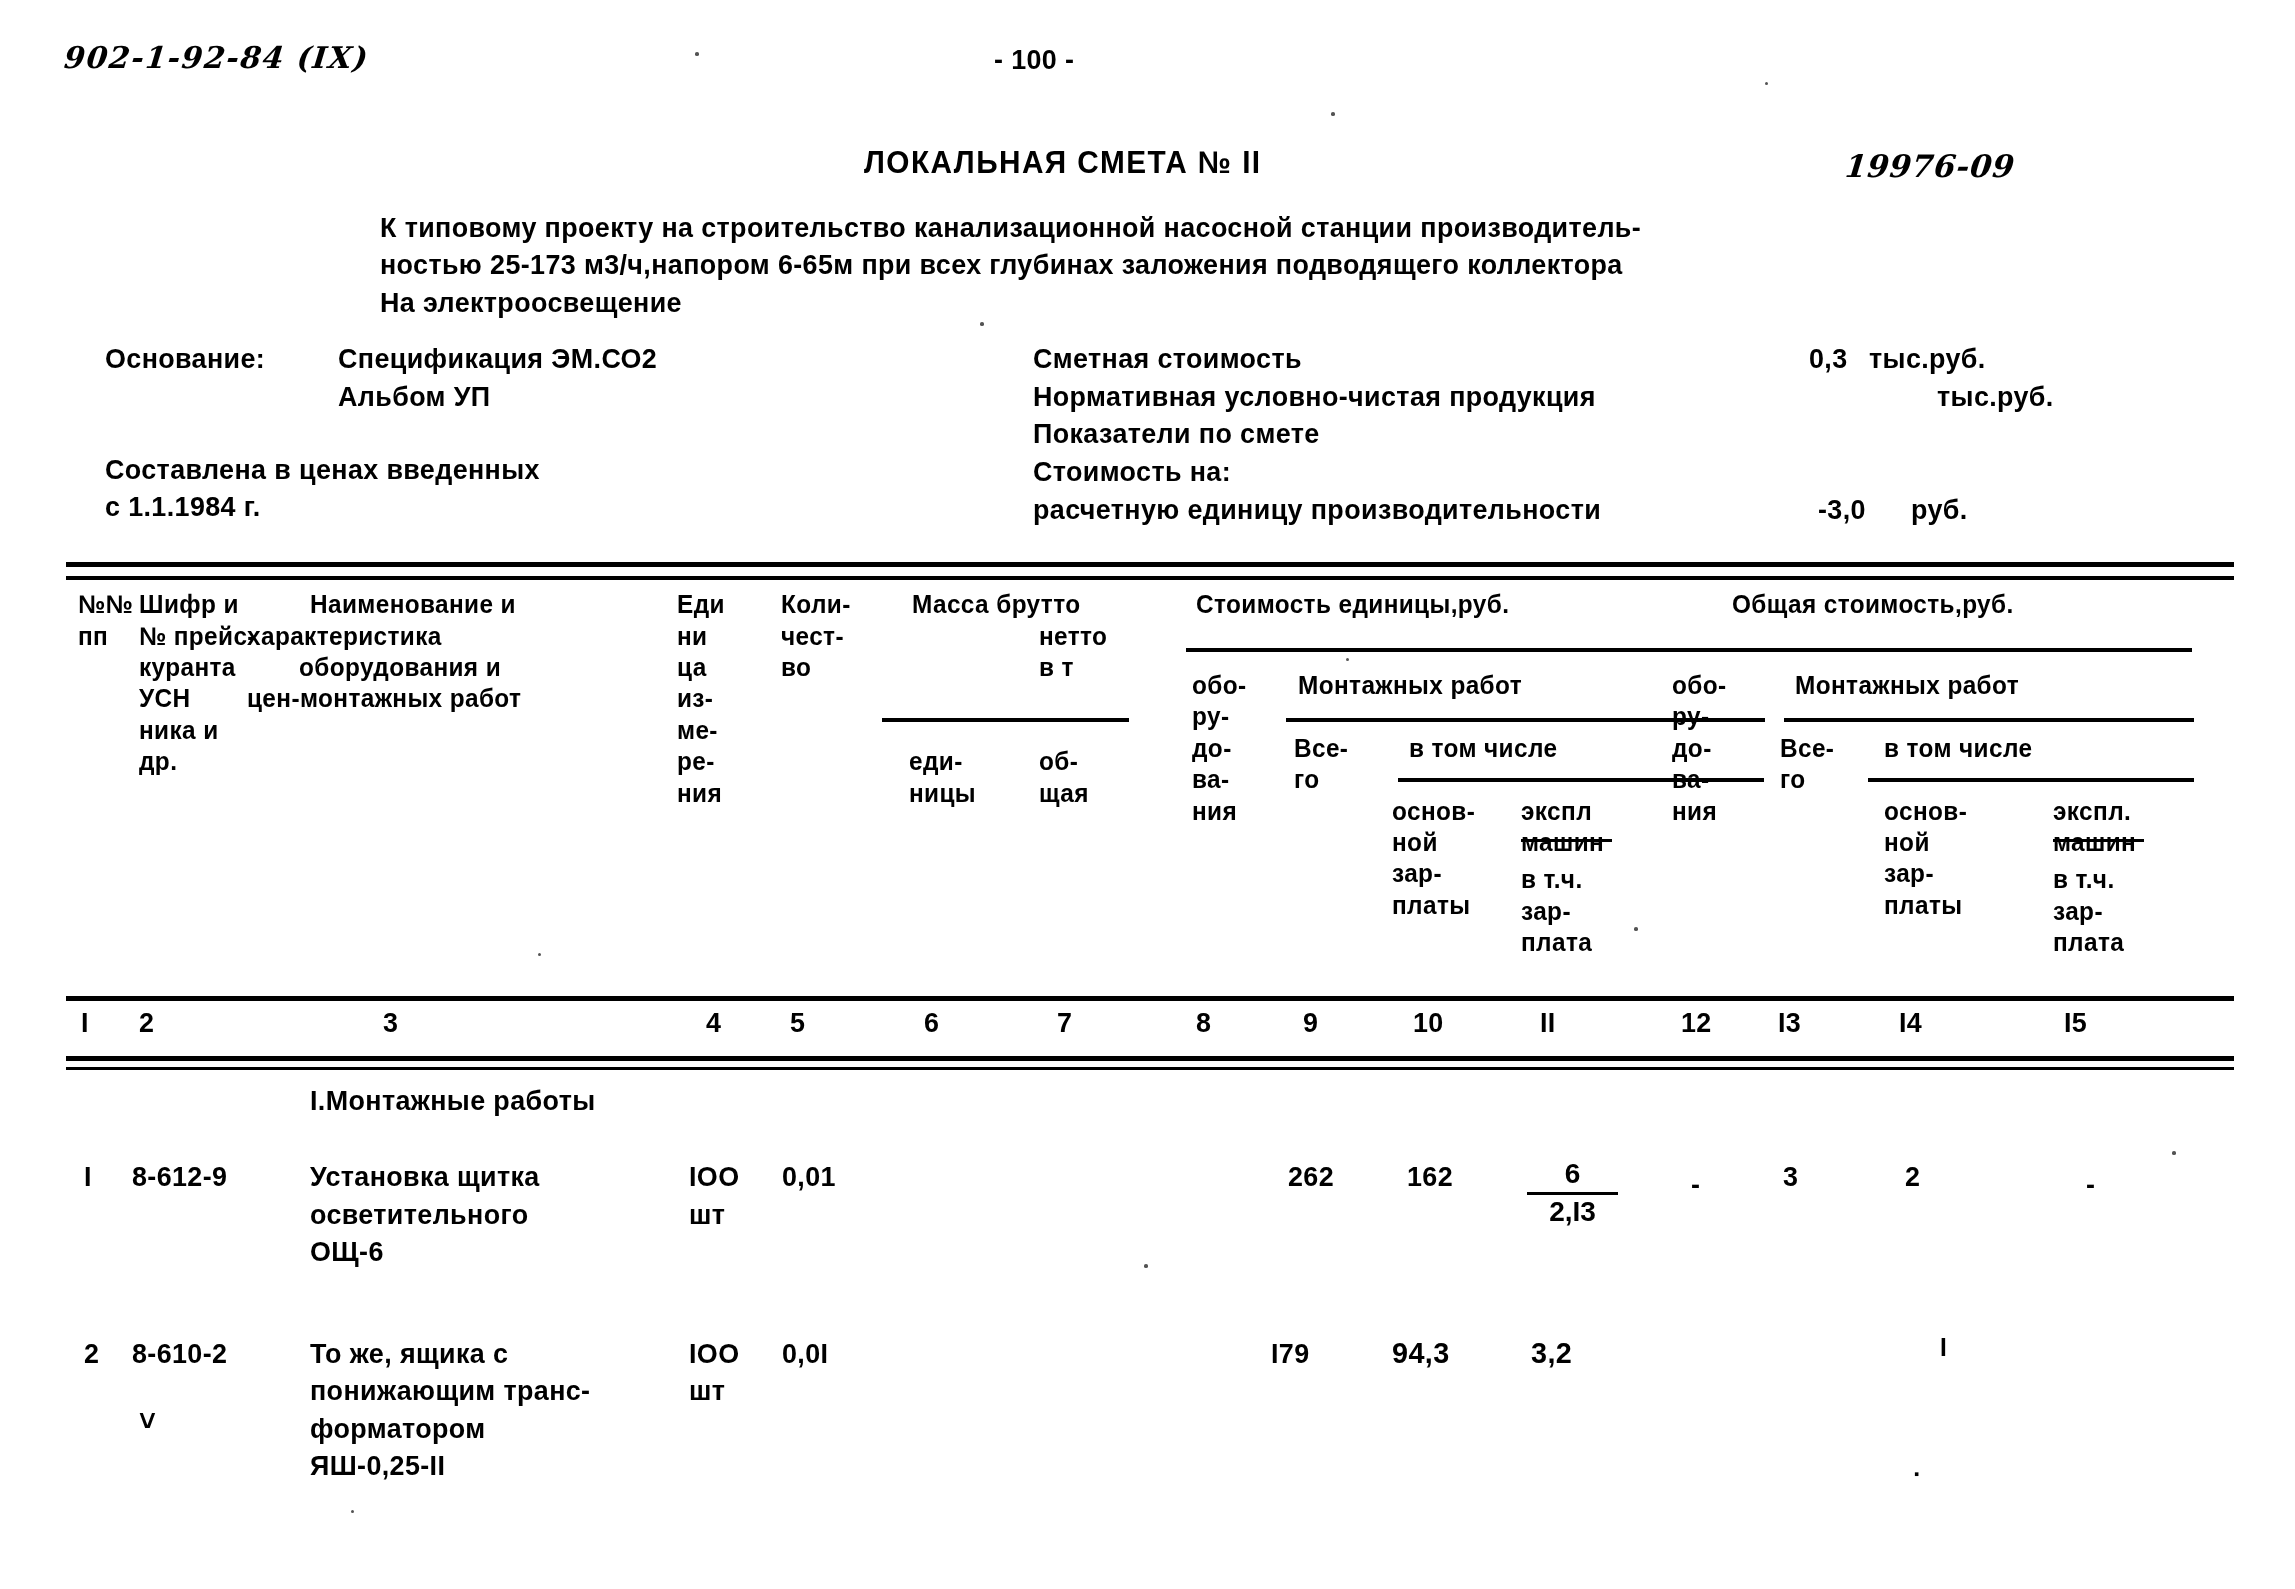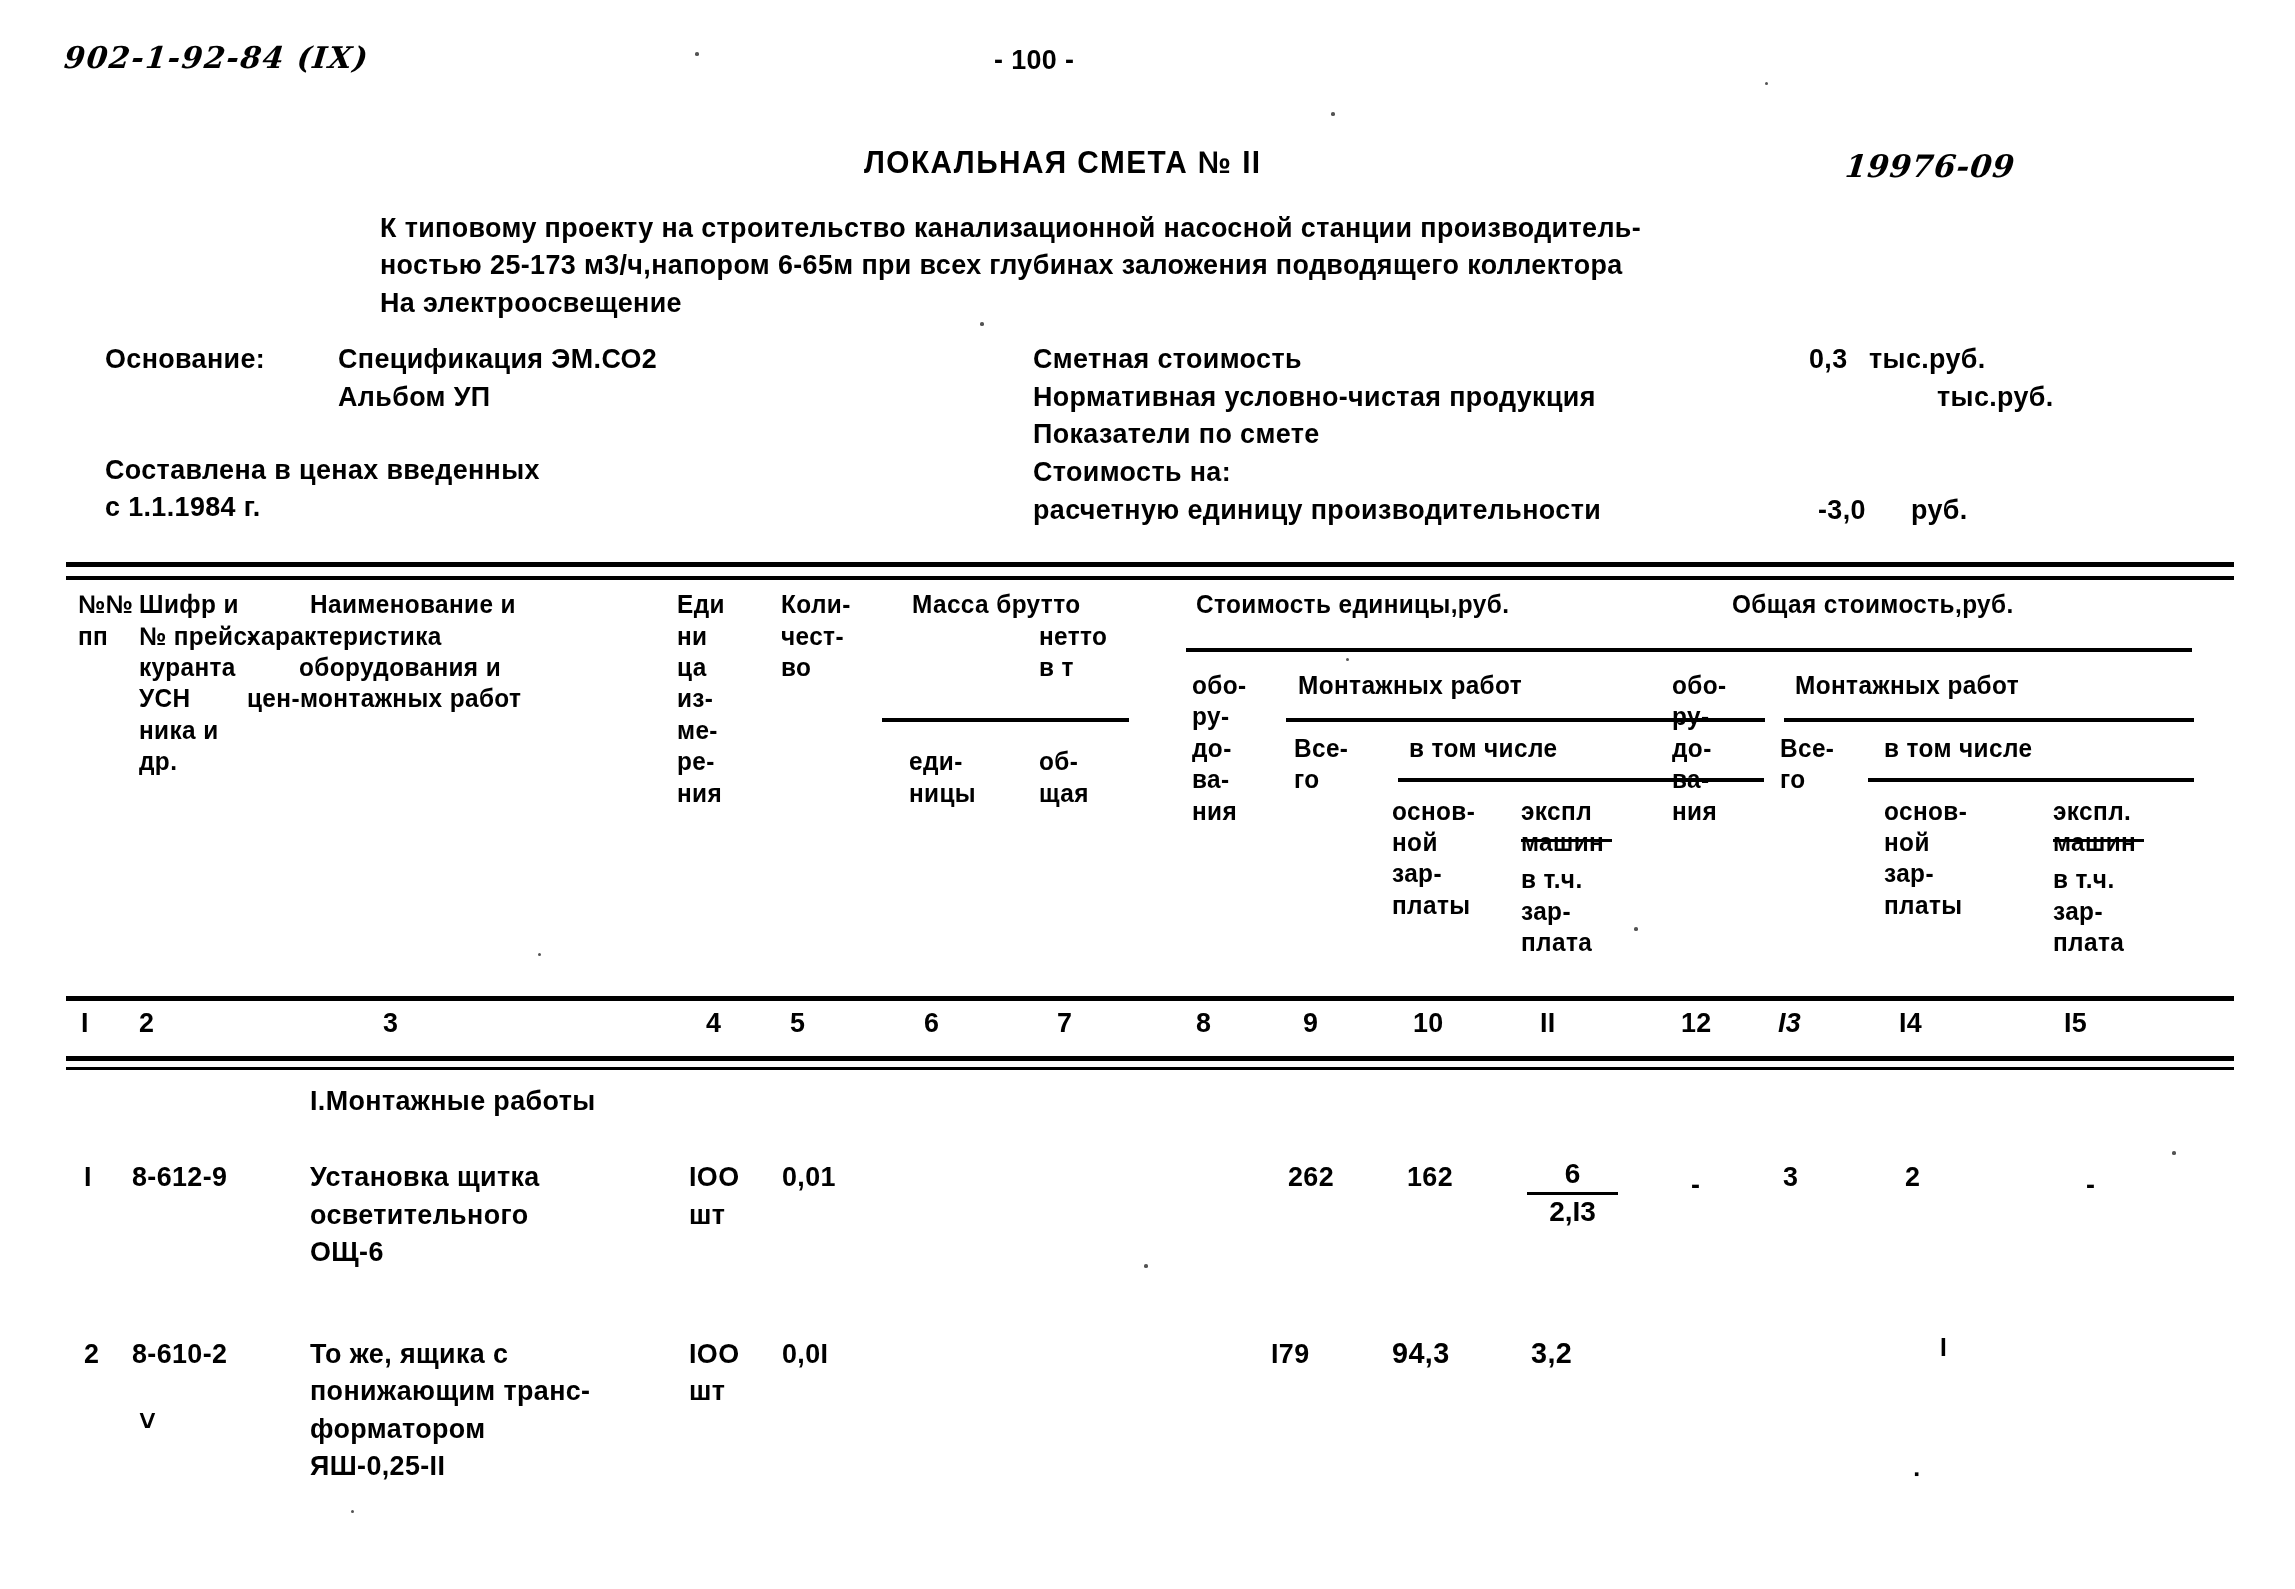--- a/index.html
+++ b/index.html
@@ -194,21 +194,21 @@
   <div class="t" style="left:383px;top:1009px;font-size:28px;">3</div>
   <div class="t" style="left:706px;top:1009px;font-size:28px;">4</div>
   <div class="t" style="left:790px;top:1009px;font-size:28px;">5</div>
   <div class="t" style="left:924px;top:1009px;font-size:28px;">6</div>
   <div class="t" style="left:1057px;top:1009px;font-size:28px;">7</div>
   <div class="t" style="left:1196px;top:1009px;font-size:28px;">8</div>
   <div class="t" style="left:1303px;top:1009px;font-size:28px;">9</div>
   <div class="t" style="left:1413px;top:1009px;font-size:28px;">10</div>
   <div class="t" style="left:1540px;top:1009px;font-size:28px;">II</div>
   <div class="t" style="left:1681px;top:1009px;font-size:28px;">12</div>
-  <div class="t" style="left:1778px;top:1009px;font-size:28px;font-style:italic;">I3</div>
+  <div class="t" style="left:1778px;top:1009px;font-size:28px;">I3</div>
   <div class="t" style="left:1899px;top:1009px;font-size:28px;">I4</div>
   <div class="t" style="left:2064px;top:1009px;font-size:28px;">I5</div>
 
   <div class="t" style="left:310px;top:1087px;font-size:28px;">I.Монтажные работы</div>
 
   <div class="t" style="left:84px;top:1163px;font-size:28px;">I</div>
   <div class="t" style="left:132px;top:1163px;font-size:28px;">8-612-9</div>
   <div class="t" style="left:310px;top:1163px;font-size:28px;">Установка щитка</div>
   <div class="t" style="left:310px;top:1201px;font-size:28px;">осветительного</div>
   <div class="t" style="left:310px;top:1238px;font-size:28px;">ОЩ-6</div>

